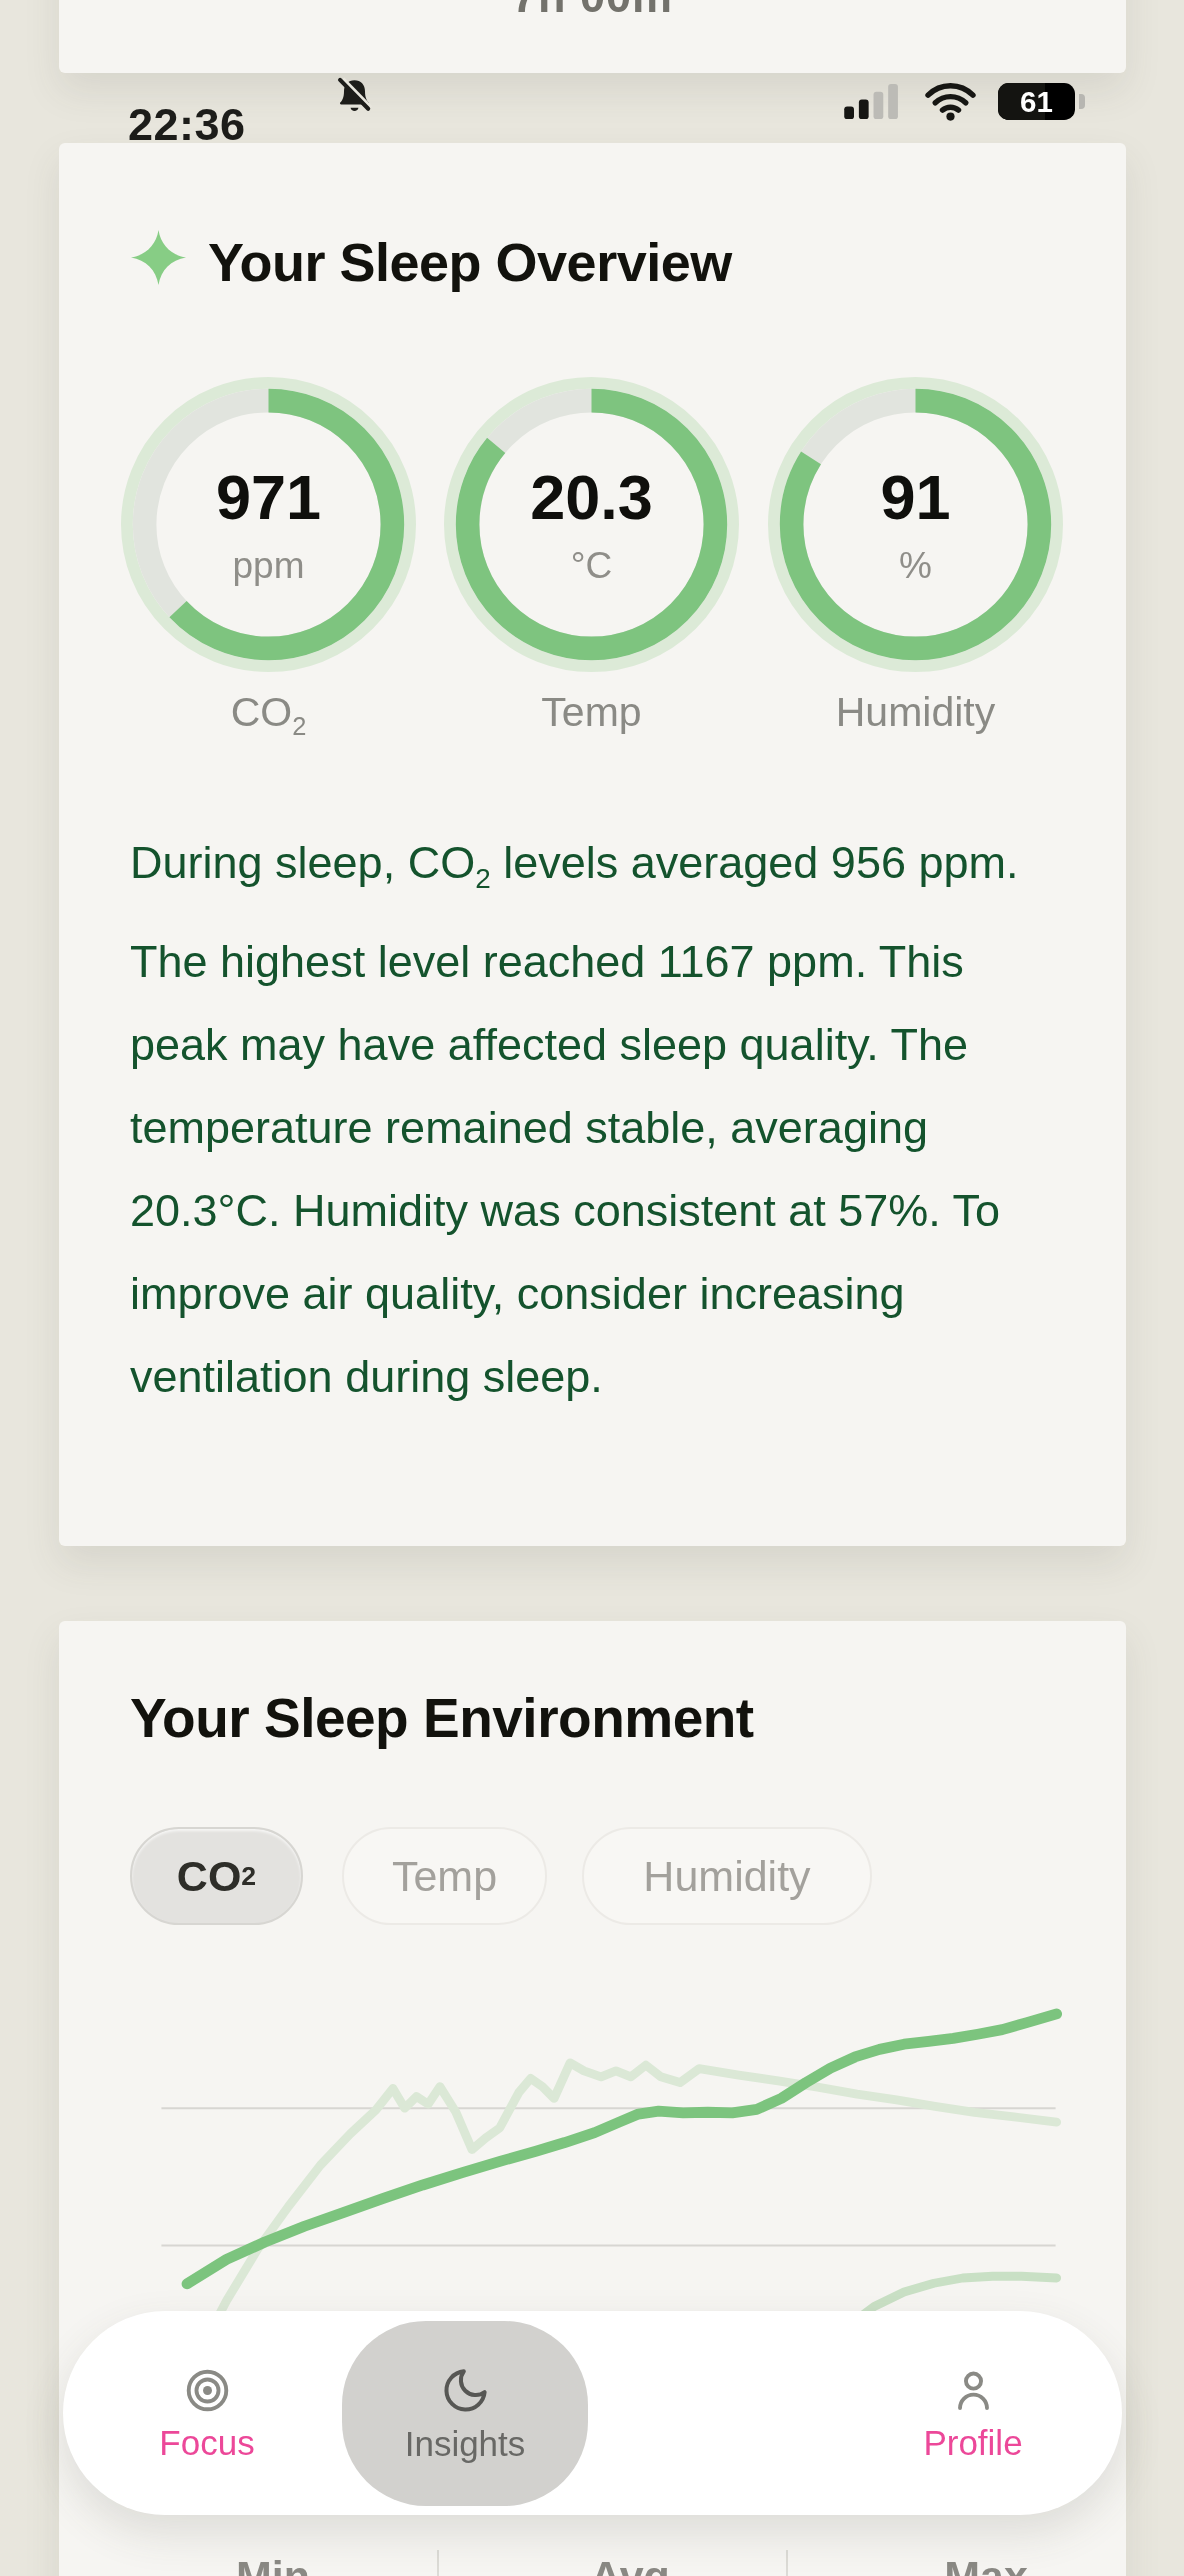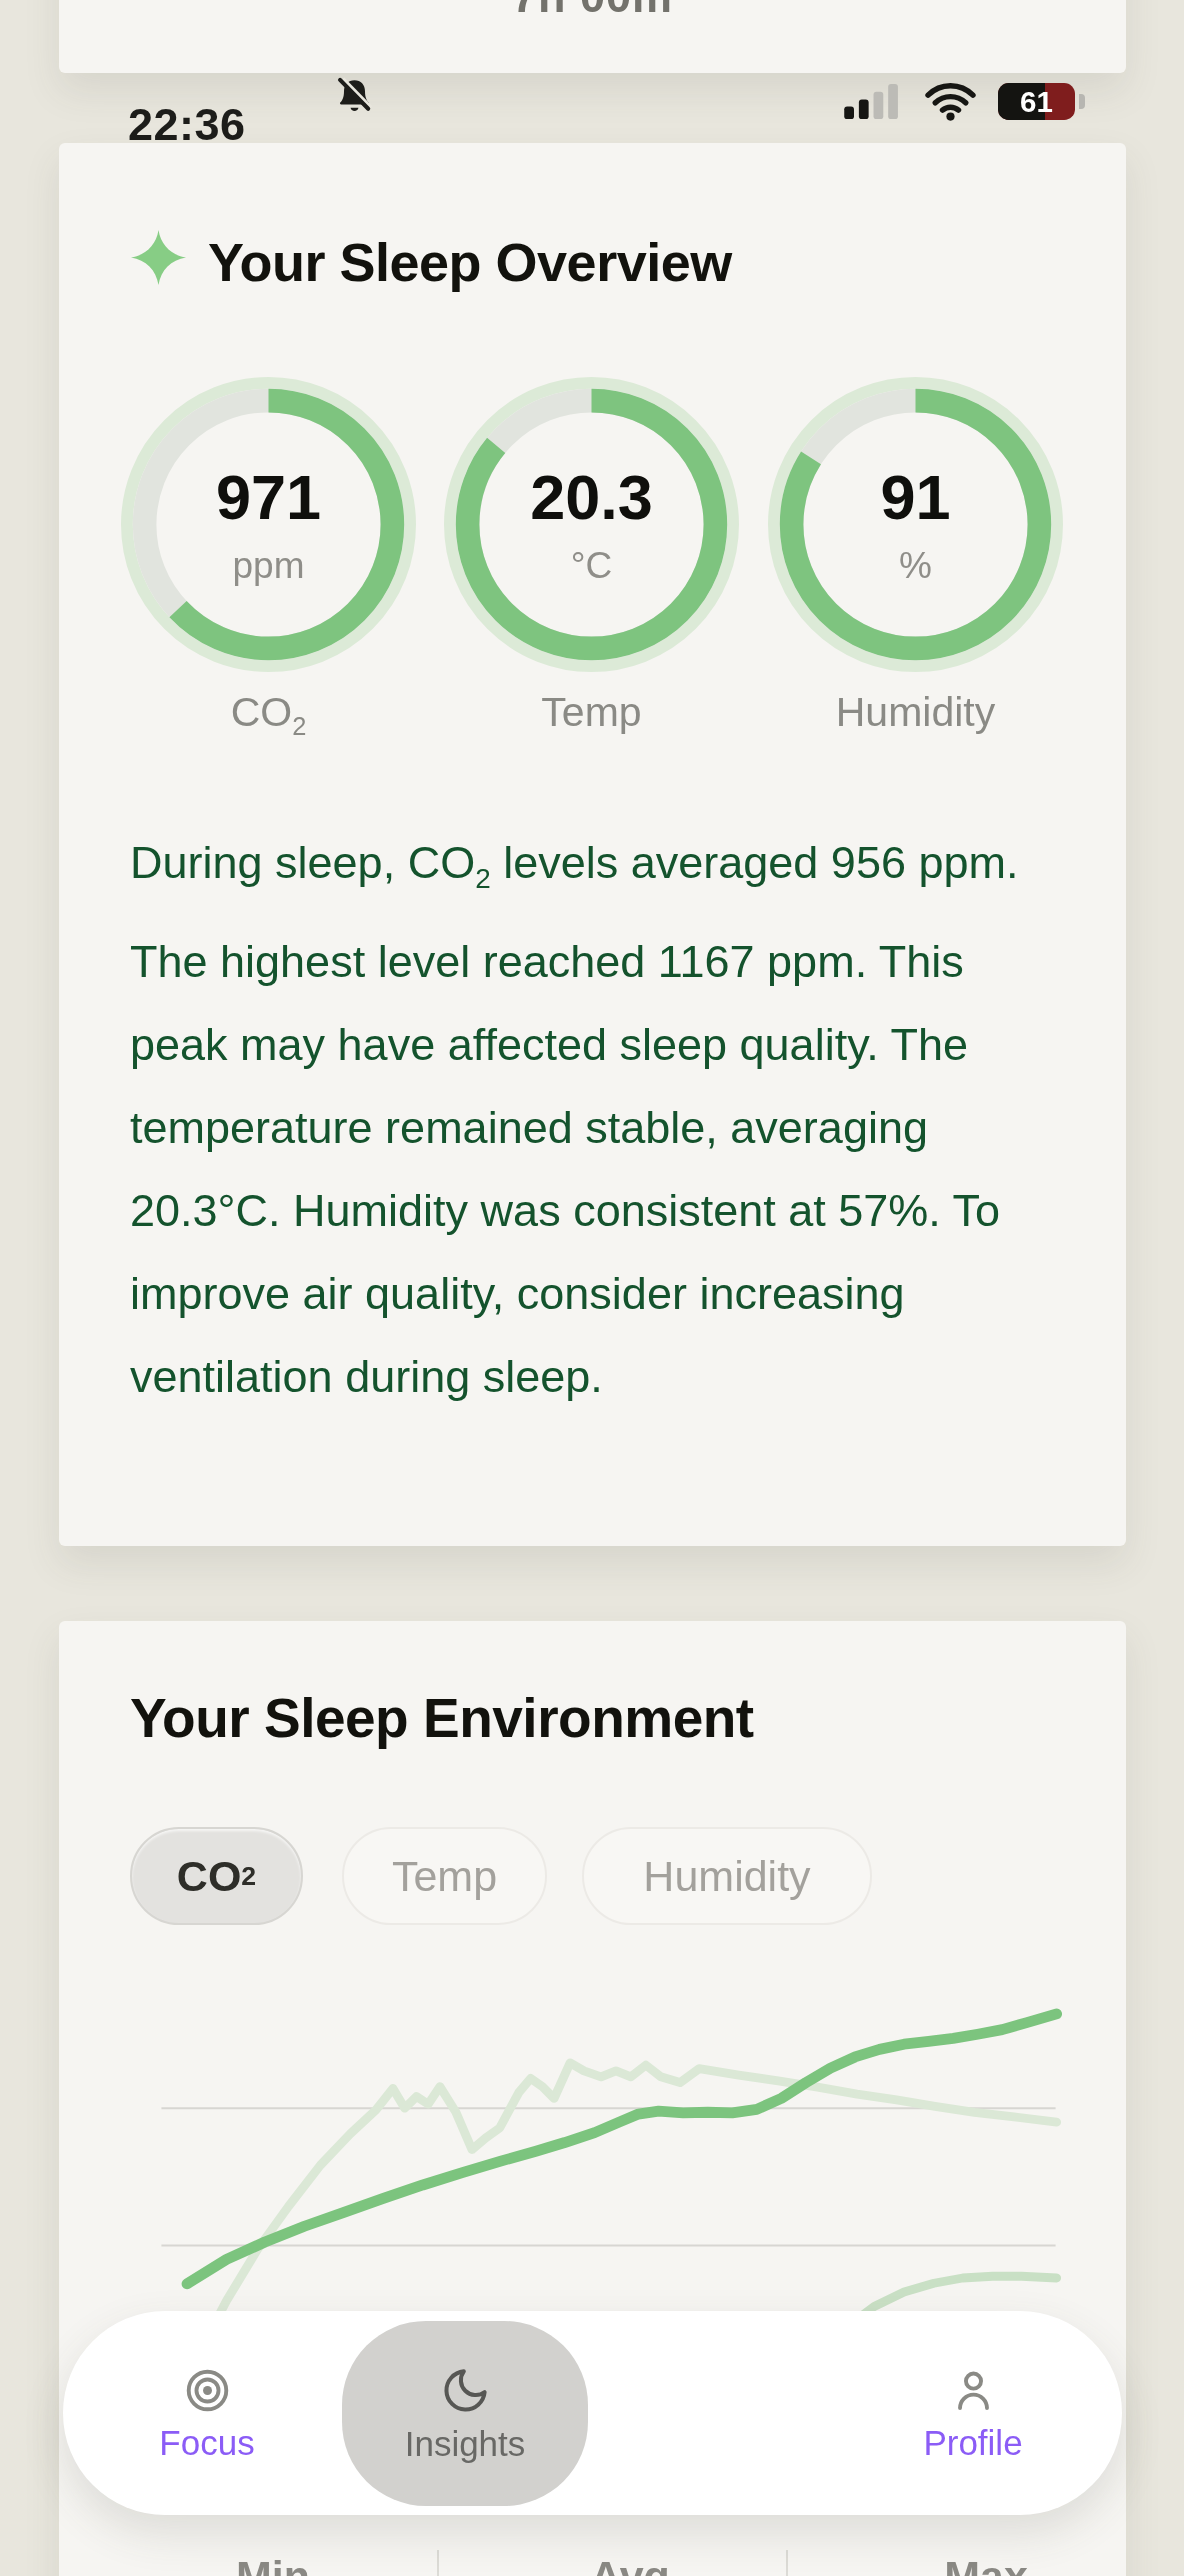--- a/index.html
+++ b/index.html
@@ -10,21 +10,21 @@
   
   .top-card{left:59px;top:-147px;width:1067px;height:220px;overflow:hidden;}
   .duration{position:absolute;left:0;right:0;top:118px;text-align:center;
             font-size:45px;font-weight:600;color:#73726c;letter-spacing:1px;}
   
   .time{position:absolute;left:128px;top:71px;font-size:45px;font-weight:700;color:#1d1d1a;letter-spacing:0.5px;margin-top:28px;}
   .bell{position:absolute;left:332px;top:75px;}
   .cell{position:absolute;left:843px;top:81px;}
   .wifi{position:absolute;left:924px;top:81px;}
   .batt{position:absolute;left:998px;top:83px;width:77px;height:37px;border-radius:10.8px;
-        background:#7f1d1d;overflow:hidden;}
+        background:#000000;overflow:hidden;}
   .batt-fill{position:absolute;left:0;top:0;bottom:0;width:61%;background:#141411;}
   .batt-num{position:absolute;left:0;right:0;top:0;bottom:0;color:#ffffff;font-weight:700;
             font-size:29.5px;text-align:center;line-height:37px;}
   .batt-nub{position:absolute;left:1079px;top:94px;width:5.9px;height:14.7px;border-radius:0 3.9px 3.9px 0;background:#b7b6b1;}
   
   .card1{left:59px;top:143px;width:1067px;height:1403px;}
   .sparkle{position:absolute;left:71px;top:86px;}
   .h1{position:absolute;left:149px;top:88px;font-size:54px;font-weight:700;color:#12120d;letter-spacing:-0.5px;}
   .gauge{position:absolute;width:295px;height:295px;top:234px;}
   .gauge .ctr{position:absolute;left:0;top:0;width:295px;height:295px;display:flex;flex-direction:column;
@@ -47,21 +47,21 @@
   .pill-hum{left:523px;width:290px;}
   #chart-svg{position:absolute;left:59px;top:1994px;}
   .stat-label{position:absolute;top:931px;transform:translateX(-50%);font-size:43px;font-weight:600;color:#8a8984;}
   .stat-div{position:absolute;top:929px;width:2px;height:79px;background:#dcdbd6;}
   
   .nav{position:absolute;left:63px;top:2311px;width:1059px;height:204px;background:#ffffff;
        border-radius:102px;box-shadow:0 17.7px 43px rgba(70,70,55,.14);z-index:5;}
   .nav-active-bg{position:absolute;left:279px;top:9.8px;width:246px;height:185px;border-radius:84px;background:#d2d1ce;}
   .nav-item{position:absolute;top:0;width:216px;height:204px;display:flex;flex-direction:column;
             align-items:center;justify-content:center;gap:9.8px;}
-  .nav-label{font-size:35px;color:#8b5cf6;line-height:1;}
+  .nav-label{font-size:35px;color:#ec4899;line-height:1;}
   .nav-item.active .nav-label{color:#686865;}
 </style>
 </head>
 <body>
 
 <div class="screen">
 
   <div class="card top-card">
     <div class="duration">7h 00m</div>
   </div>

